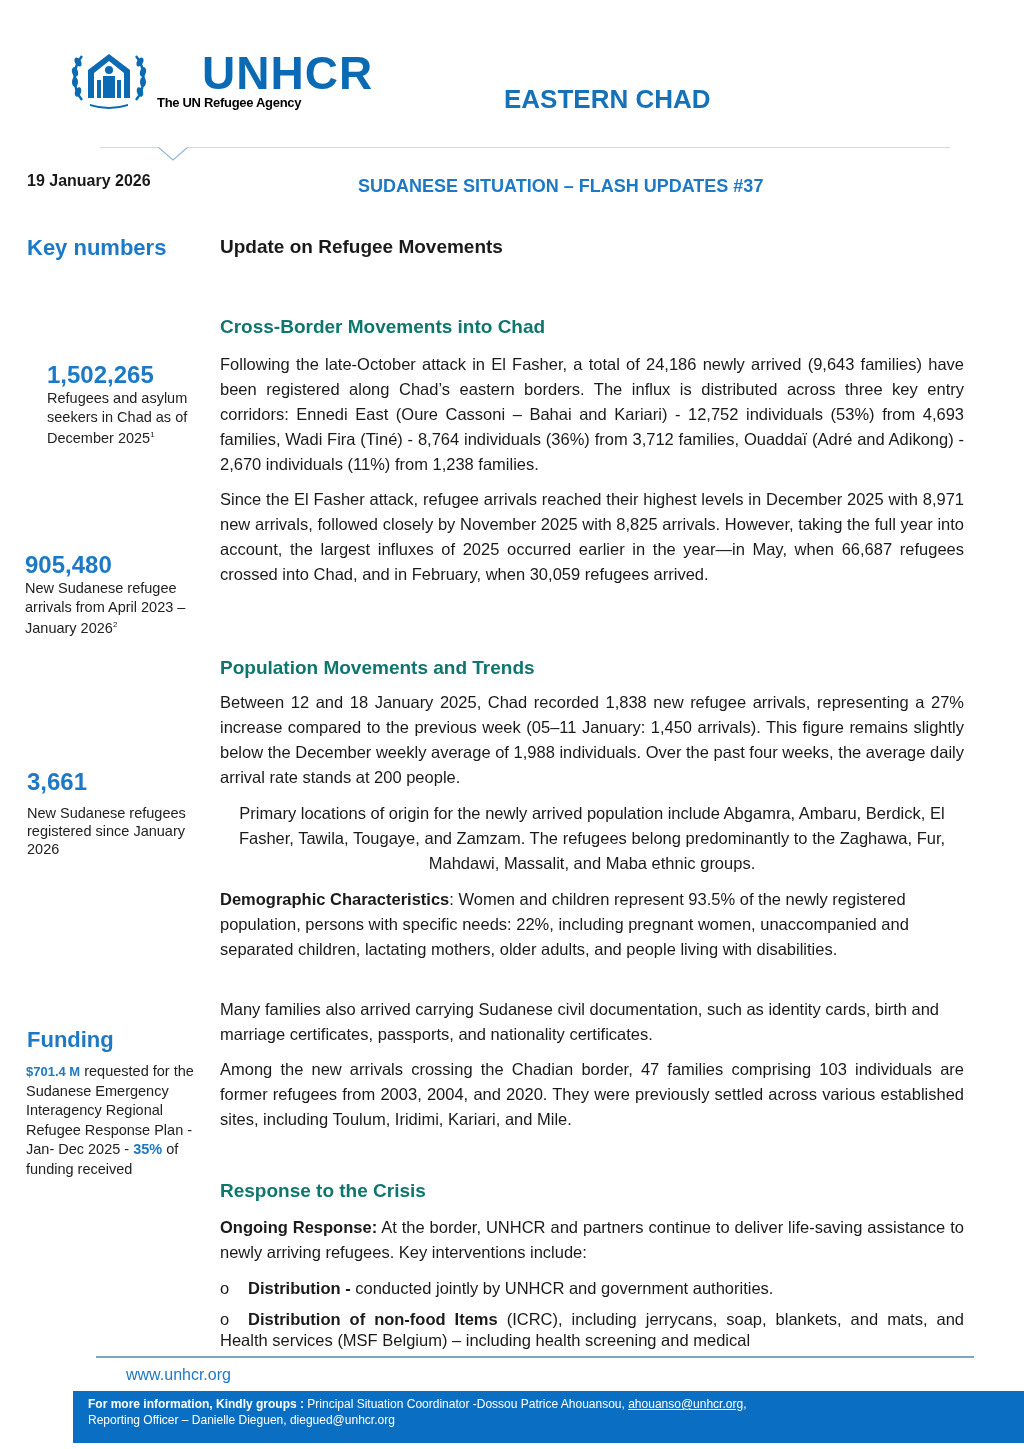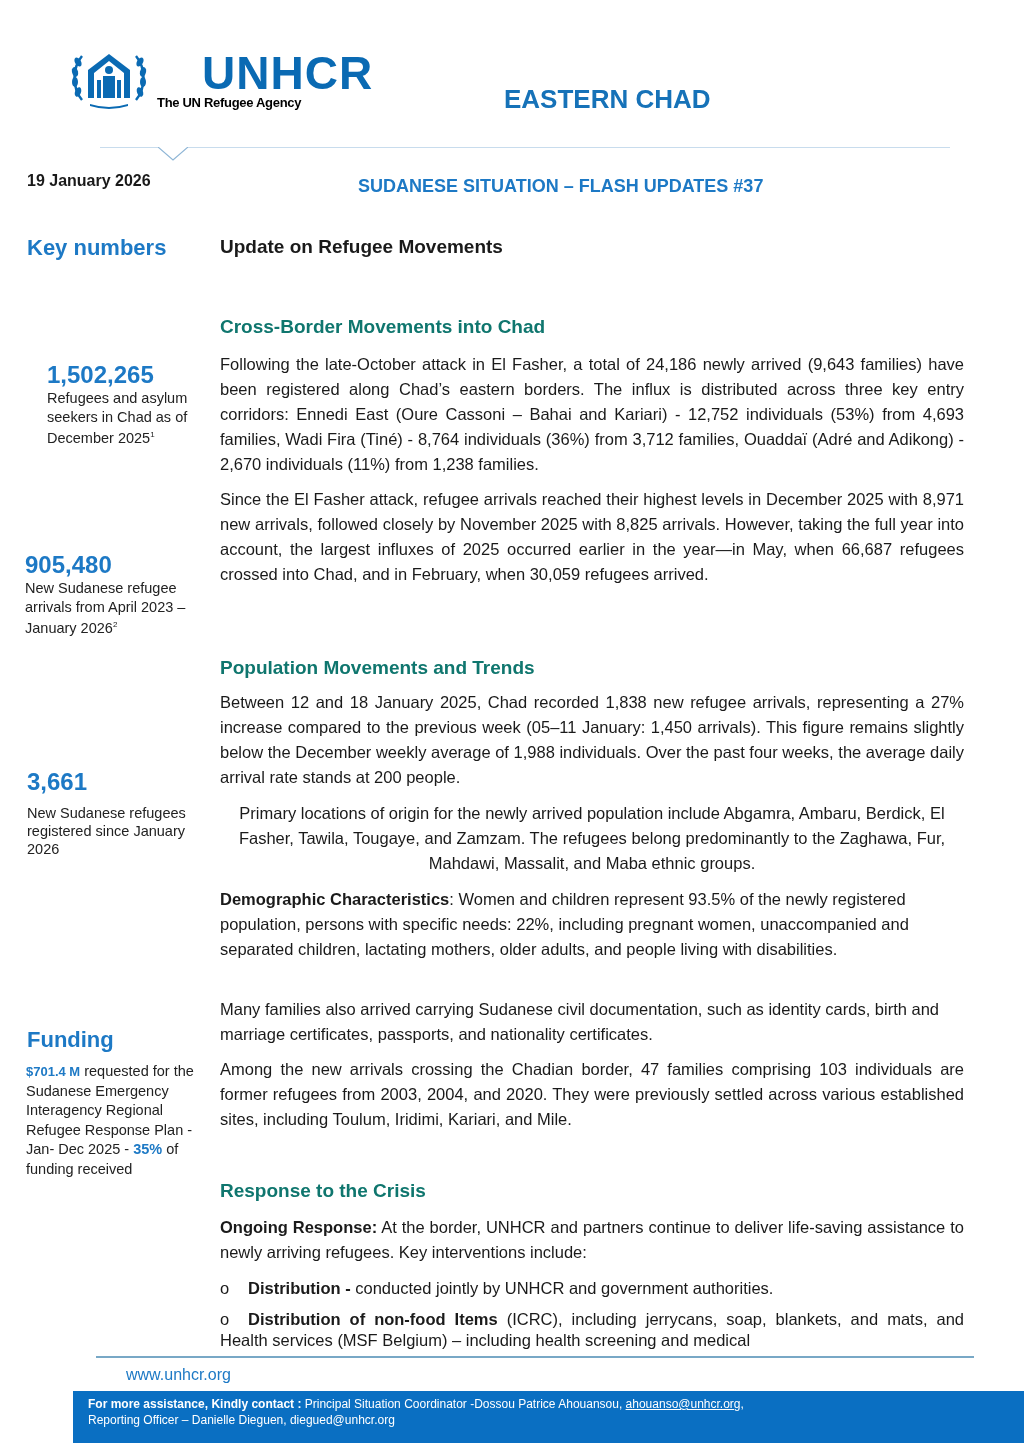--- a/index.html
+++ b/index.html
@@ -125,15 +125,15 @@
 
 <div class="abs sec-h" style="left:220px; top:1180px;">Response to the Crisis</div>
 <p class="abs main p" style="top:1215px;"><b>Ongoing Response:</b><span>  At the border, UNHCR and partners continue to deliver life-saving assistance to newly arriving refugees. Key interventions include:</span></p>
 <p class="abs main bullet" style="top:1276px;"><span class="mk">o</span><b>Distribution -</b><span> conducted jointly by UNHCR and government authorities.</span></p>
 <p class="abs main bullet" style="top:1309px; line-height:21px;"><span class="mk">o</span><b>Distribution of non-food Items</b><span> (ICRC), including jerrycans, soap, blankets, and mats, and Health services (MSF Belgium) – including health screening and medical</span></p>
 
 <div class="abs footer-rule"></div>
 <div class="abs footer-url">www.unhcr.org</div>
 <div class="abs footer-band"></div>
 <div class="abs footer-text">
-  <div><b>For more assistance, Kindly contact :</b><span> Principal Situation Coordinator -Dossou Patrice Ahouansou, </span><u>ahouanso@unhcr.org</u><span>,</span></div>
+  <div><b>For more information, Kindly groups :</b><span> Principal Situation Coordinator -Dossou Patrice Ahouansou, </span><u>ahouanso@unhcr.org</u><span>,</span></div>
   <div>Reporting Officer – Danielle Dieguen, diegued@unhcr.org</div>
 </div>
 
 </body></html>

